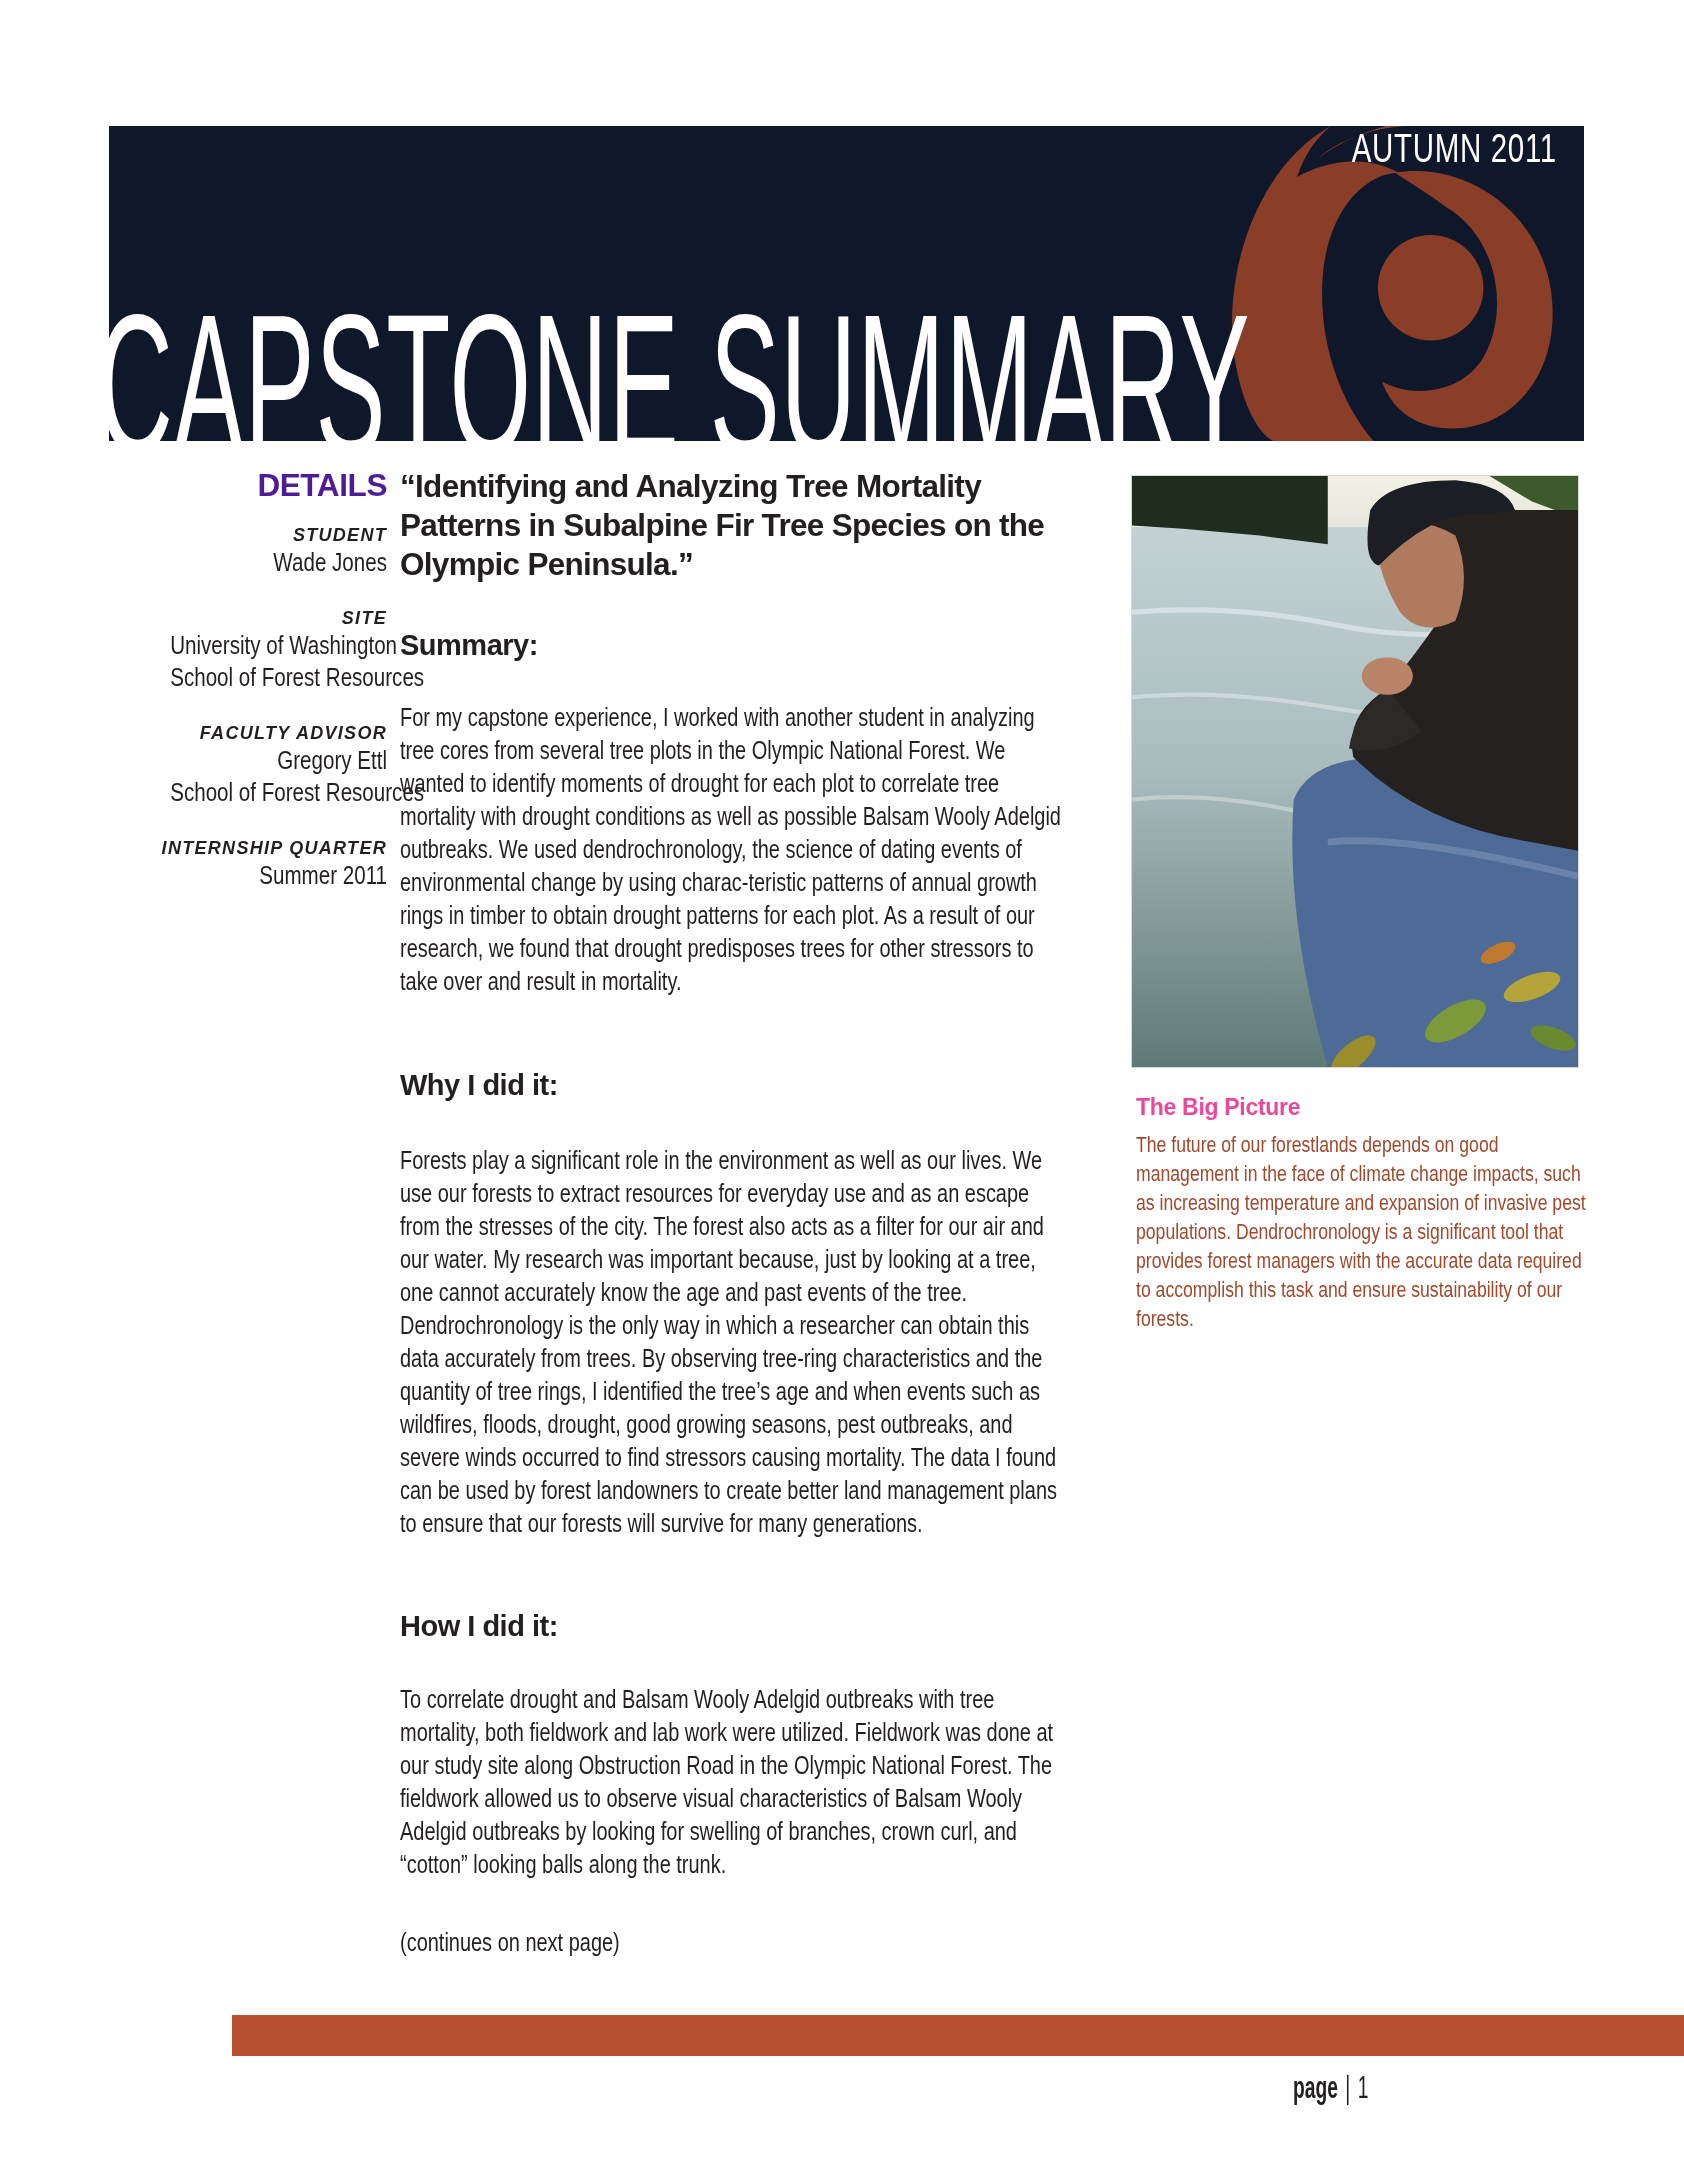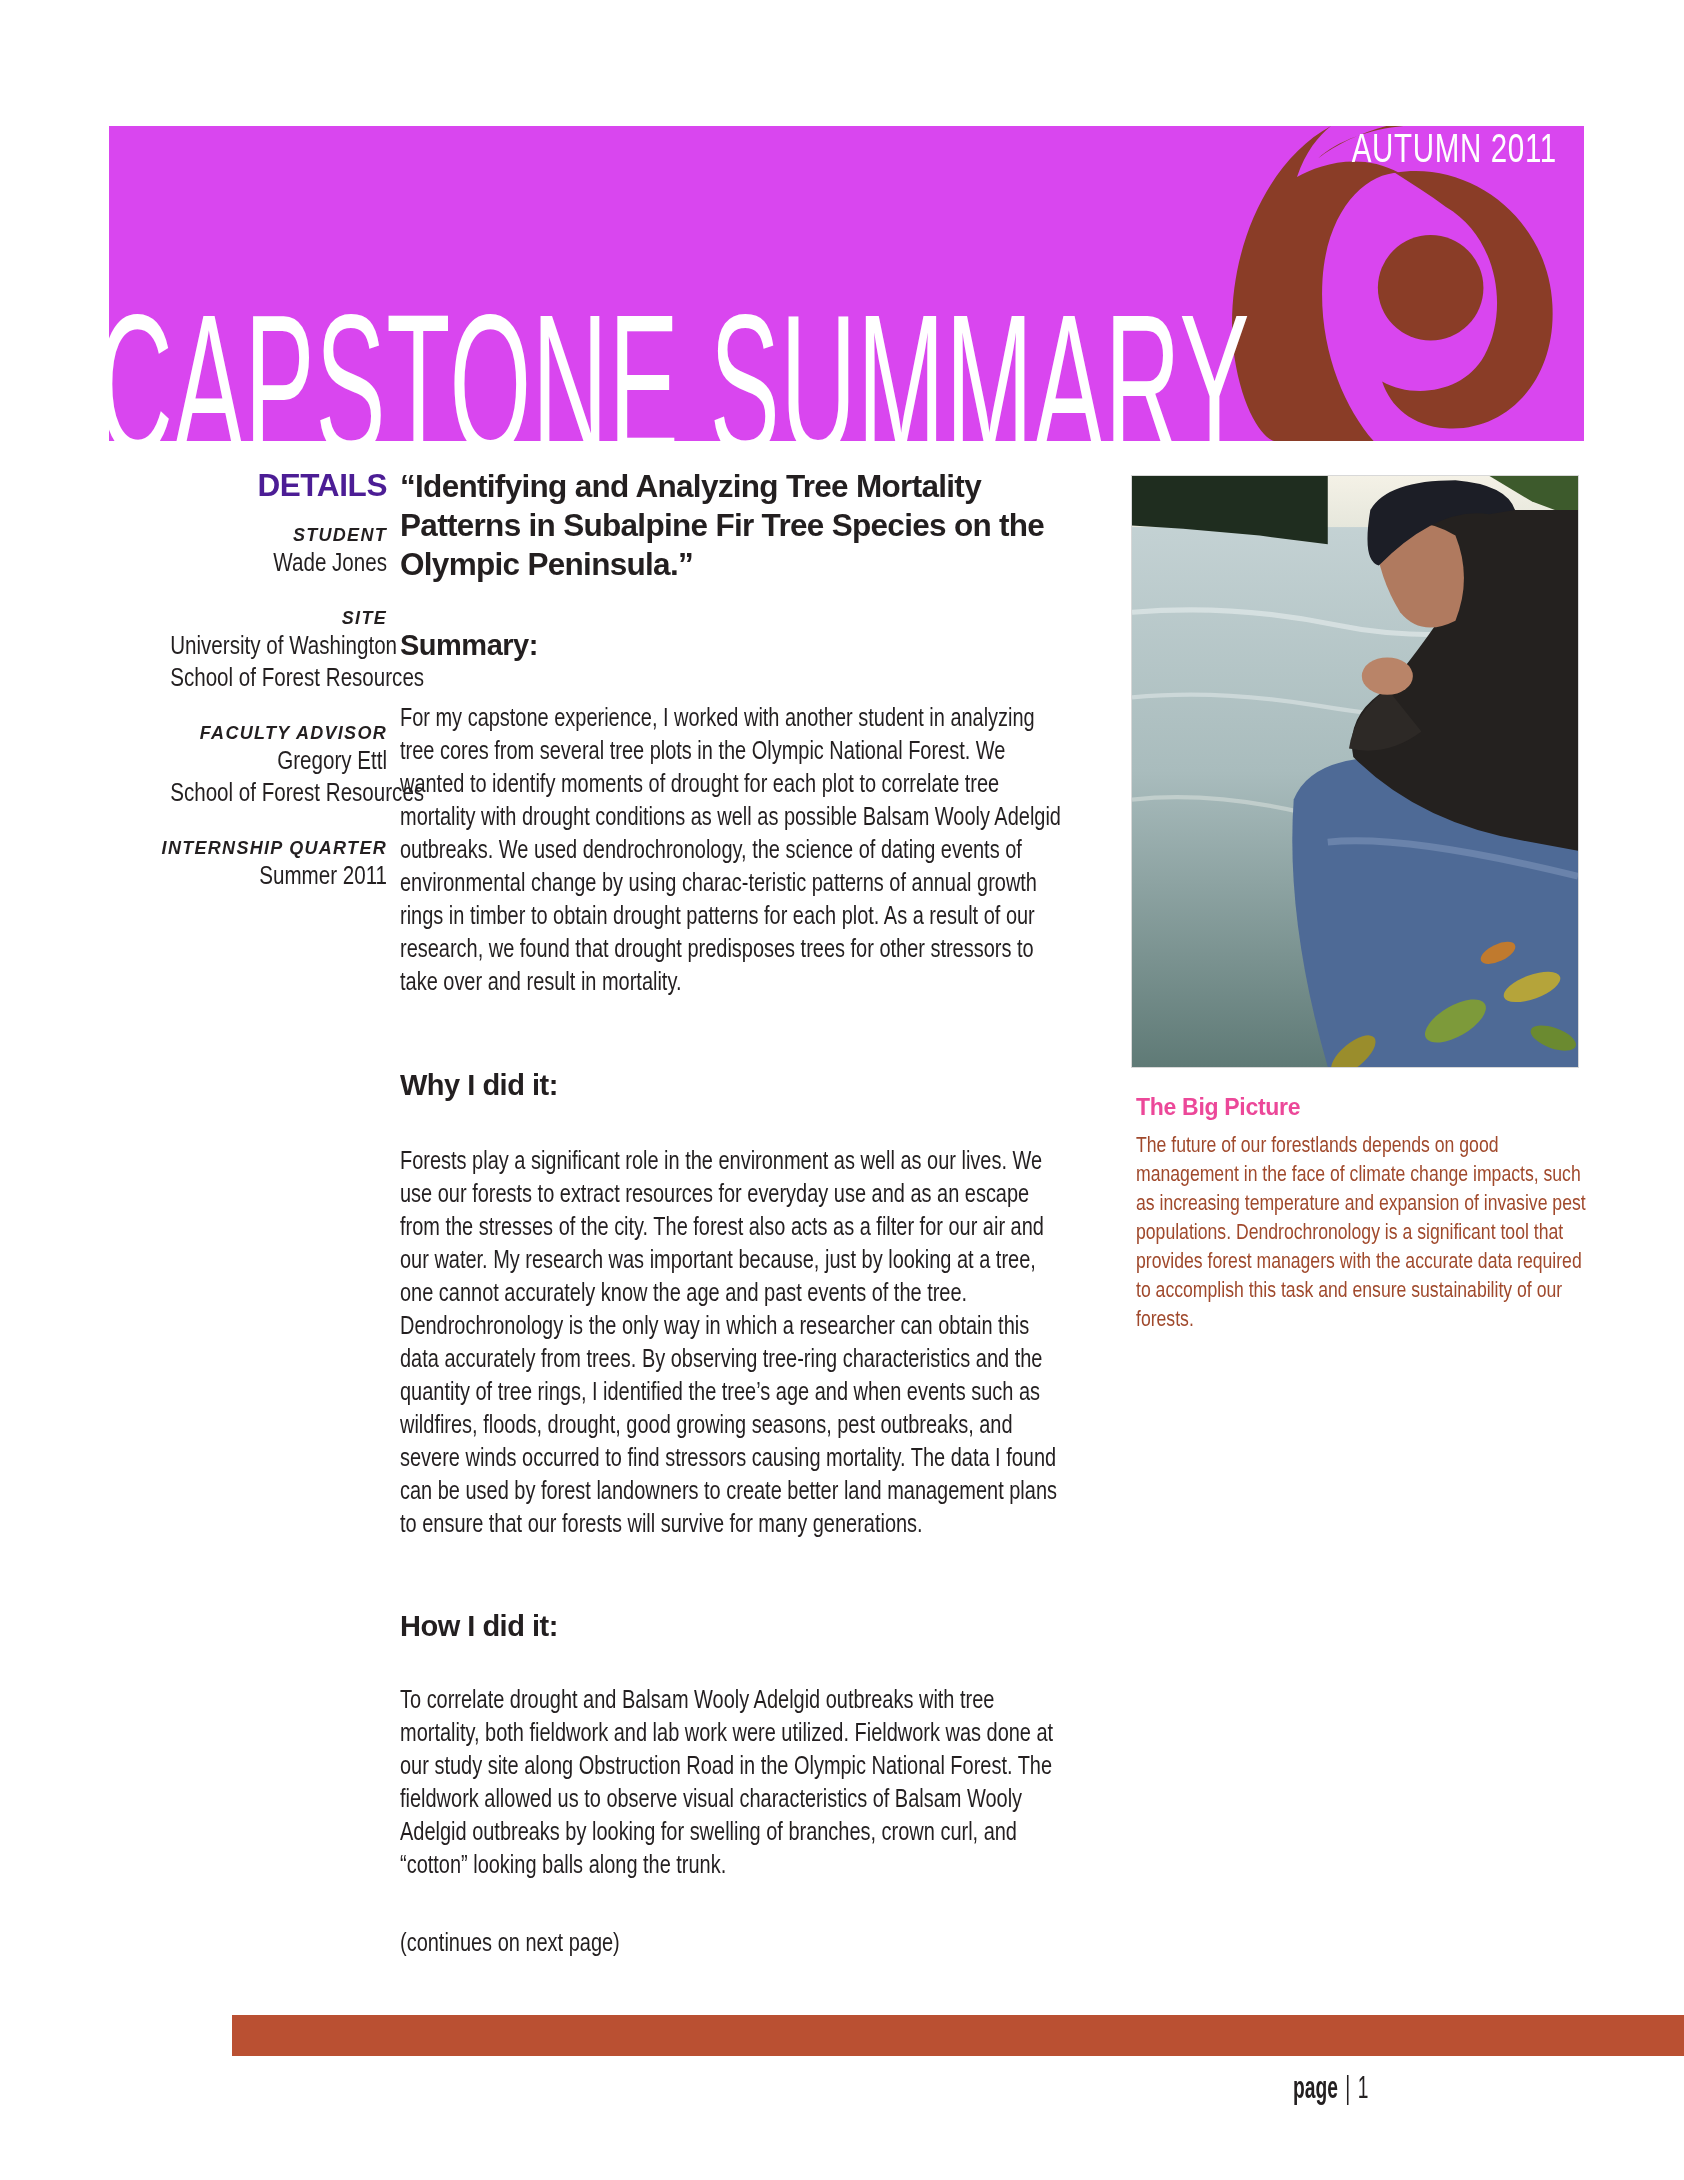--- a/index.html
+++ b/index.html
@@ -1,21 +1,21 @@
 <!DOCTYPE html>
 <html style="font-size:13.6px"><head>
   <meta charset="utf-8">
   <style>
     html, body { margin: 0; padding: 0; background: #ffffff; }
     body { width: 1685px; height: 2181px; position: relative; overflow: hidden;
            font-family: "Liberation Sans", sans-serif; color: #231f20; }
 
     
     .banner { position: absolute; left: 109px; top: 126px; width: 1475px; height: 315px;
-              background: #d946ef; overflow: hidden; }
+              background: #0f172a; overflow: hidden; }
     .banner svg.swirl { position: absolute; left: 1107px; top: 0; width: 368px; height: 315px; }
     .issue { position: absolute; right: 27px; top: 1.7px; color: #ffffff;
              font-family: "Liberation Sans Narrow", "Liberation Sans", sans-serif;
              font-size: 41px; letter-spacing: 0.9px; transform: scaleX(0.72); transform-origin: right top;
              line-height: 1; }
     .masthead { position: absolute; left: -12px; top: 160px; color: #ffffff;
                 font-family: "Liberation Sans", sans-serif; font-weight: normal;
                 font-size: 198px; line-height: 1; letter-spacing: 1.7px;
                 transform: scaleX(0.53); transform-origin: left top; white-space: nowrap; }
 

